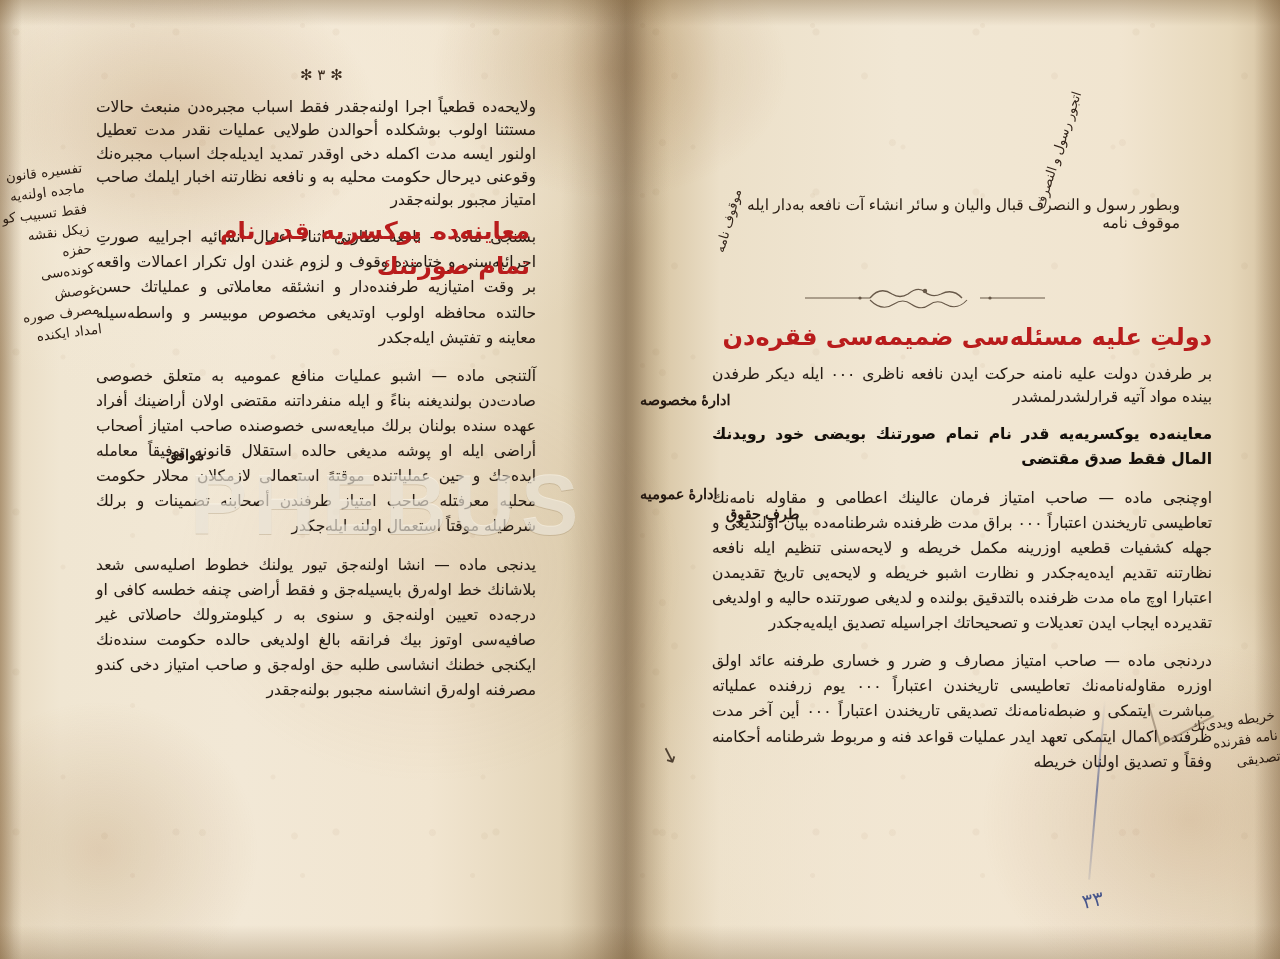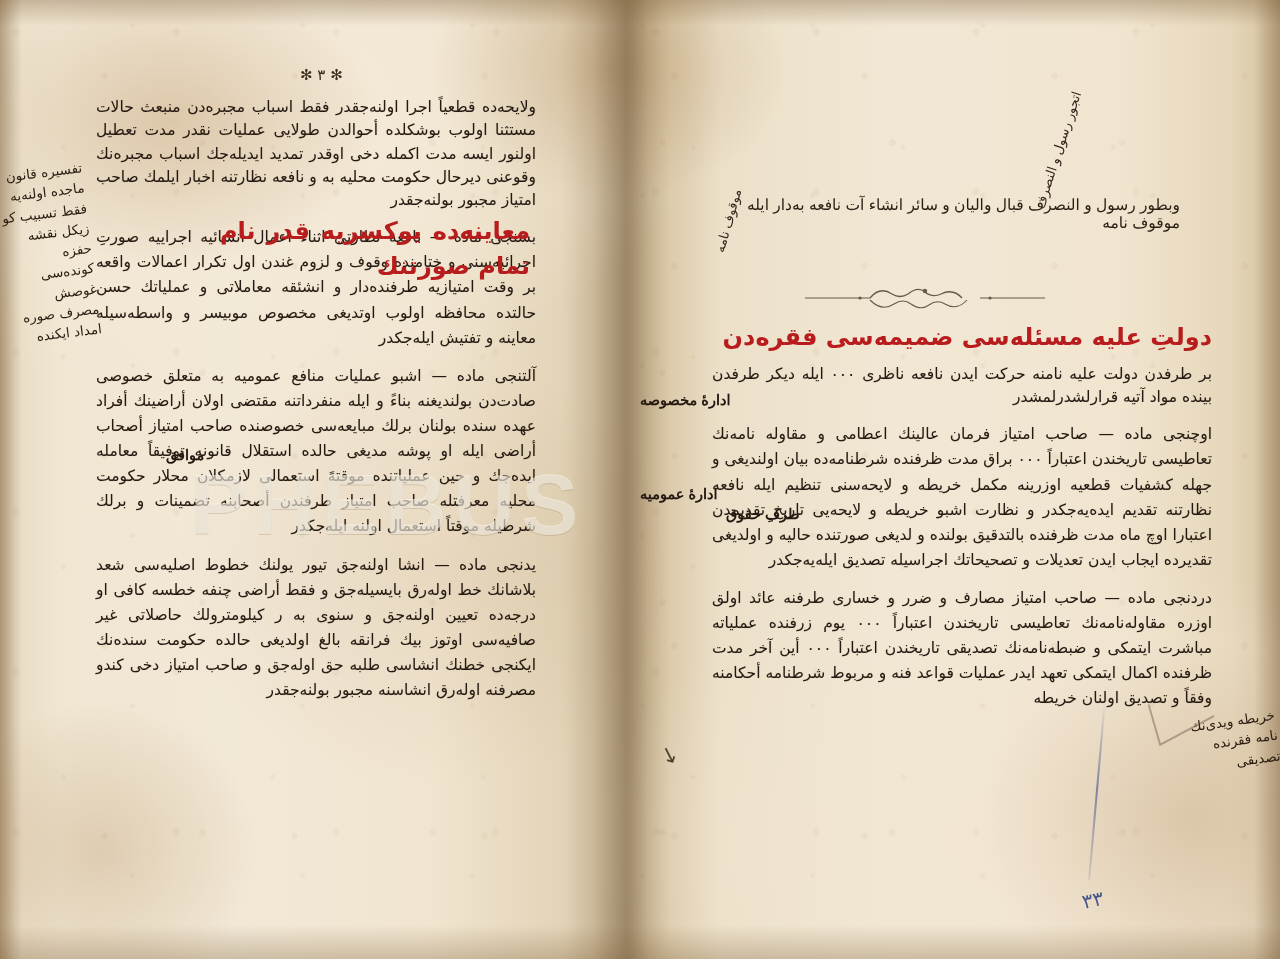--- a/index.html
+++ b/index.html
@@ -288,20 +288,21 @@
     <path d="M70 20 q10 -12 22 -4 q8 5 16 0 q10 -8 17 -2 q7 6 16 2 q12 -6 21 4" stroke="#3b2a1b" stroke-width="1.3" fill="none"></path>
     <path d="M70 22 q12 12 24 4 q9 -6 17 0 q10 7 18 1 q8 -6 16 -1 q12 7 22 -4" stroke="#3b2a1b" stroke-width="1.1" fill="none"></path>
     <circle cx="125" cy="13" r="2.2" fill="#3b2a1b"></circle>
     <circle cx="60" cy="20" r="1.6" fill="#3b2a1b"></circle>
     <circle cx="190" cy="20" r="1.6" fill="#3b2a1b"></circle>
   </svg>
 
   <div class="page-col right-col" style="top:318px;margin-left:40px;">
     <span class="heading-ink">دولتِ علیه مسئله‌سی ضمیمه‌سی فقره‌دن</span>
     <p class="para tight">بر طرفدن دولت علیه نامنه حركت ایدن نافعه ناظری ٠٠٠ ایله دیكر طرفدن بینده مواد آتیه قرارلشدرلمشدر</p>
+    <p class="para" style="font-weight:bold;color:#15100a;">معاینه‌ده یوكسریه‌یه قدر نام تمام صورتنك بویضی خود رویدنك المال فقط صدق مقتضی</p>
     <p class="para">اوچنجی ماده — صاحب امتیاز فرمان عالینك اعطامی و مقاوله نامه‌نك تعاطیسی تاریخندن اعتباراً ٠٠٠ براق مدت ظرفنده شرطنامه‌ده بیان اولندیغی و جهله كشفیات قطعیه اوزرینه مكمل خریطه و لایحه‌سنی تنظیم ایله نافعه نظارتنه تقدیم ایده‌یه‌جكدر و نظارت اشبو خریطه و لایحه‌یی تاریخ تقدیمدن اعتبارا اوچ ماه مدت ظرفنده بالتدقیق بولنده و لدیغی صورتنده حالیه و اولدیغی تقدیرده ایجاب ایدن تعدیلات و تصحیحاتك اجراسیله تصدیق ایله‌یه‌جكدر</p>
     <p class="para">دردنجی ماده — صاحب امتیاز مصارف و ضرر و خساری طرفنه عائد اولق اوزره مقاوله‌نامه‌نك تعاطیسی تاریخندن اعتباراً ٠٠٠ یوم زرفنده عملیاته مباشرت ایتمكی و ضبطه‌نامه‌نك تصدیقی تاریخندن اعتباراً ٠٠٠ أین آخر مدت ظرفنده اكمال ایتمكی تعهد ایدر عملیات قواعد فنه و مربوط شرطنامه أحكامنه وفقاً و تصدیق اولنان خریطه</p>
   </div>
 
   <div class="side-label sl-idare-1">ادارهٔ مخصوصه</div>
   <div class="side-label sl-idare-2">ادارهٔ عمومیه</div>
   <div class="side-label sl-taraf">طرفِ حقوق</div>
   <div class="margin-note mn-right-label-3">خریطه ویدی‌نك نامه فقرنده تصدیقی</div>
 
   <div class="pencil-check"></div>

